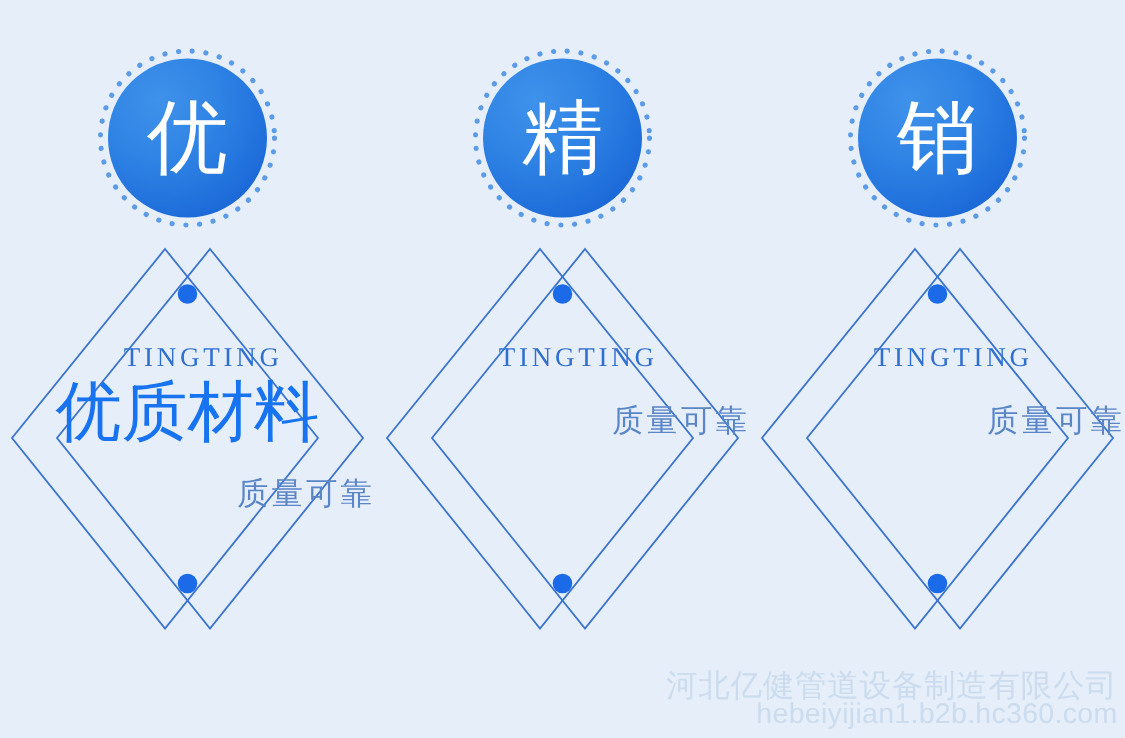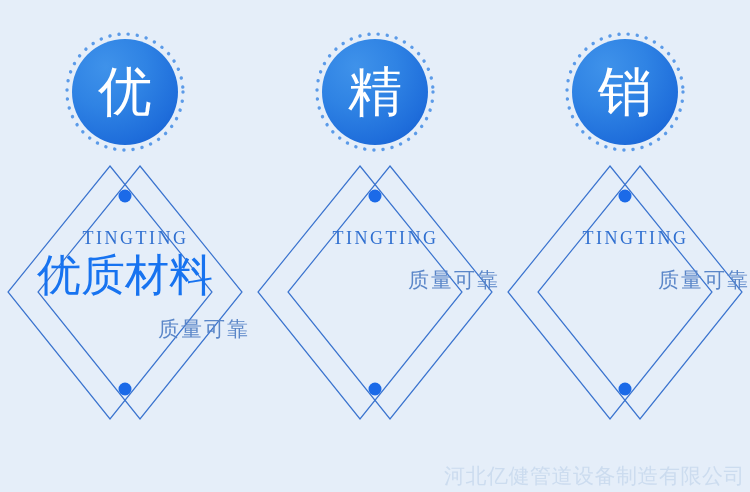--- a/index.html
+++ b/index.html
@@ -242,15 +242,16 @@
         <div class="brand-latin">TINGTING</div>
         <div class="subline">质量可靠</div>
       </div>
 
     </div>
 
   </div>
 
   <div class="watermark">
     <div class="wm-cn">河北亿健管道设备制造有限公司</div>
+    <div class="wm-en">hebeiyijian1.b2b.hc360.com</div>
   </div>
 
 </div>
 
 </body></html>

